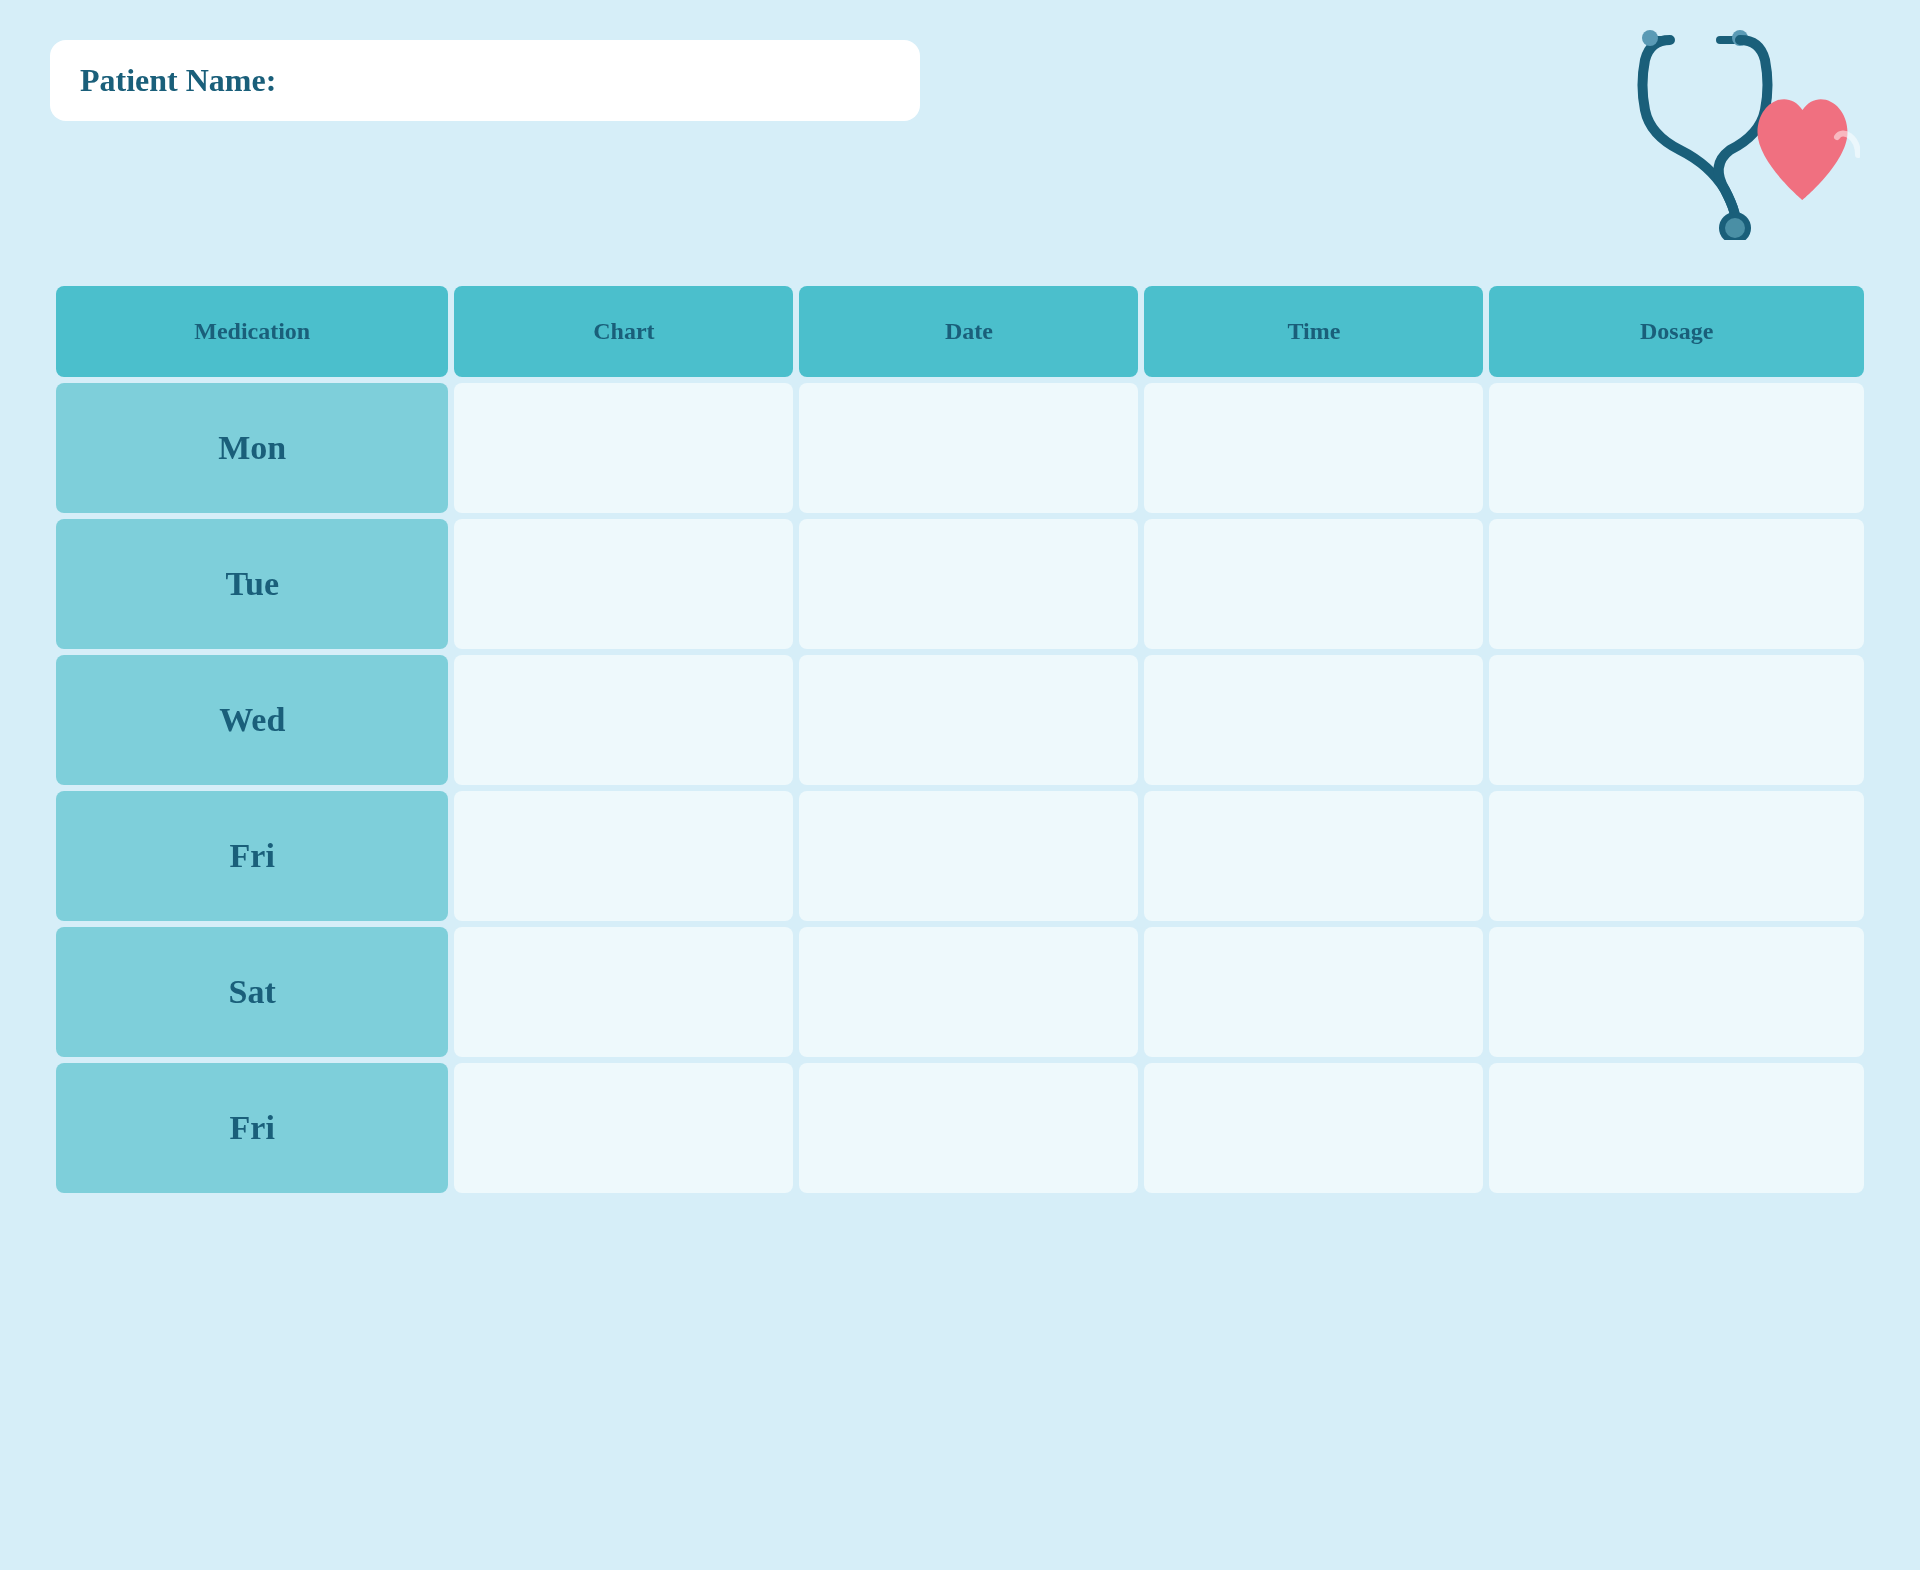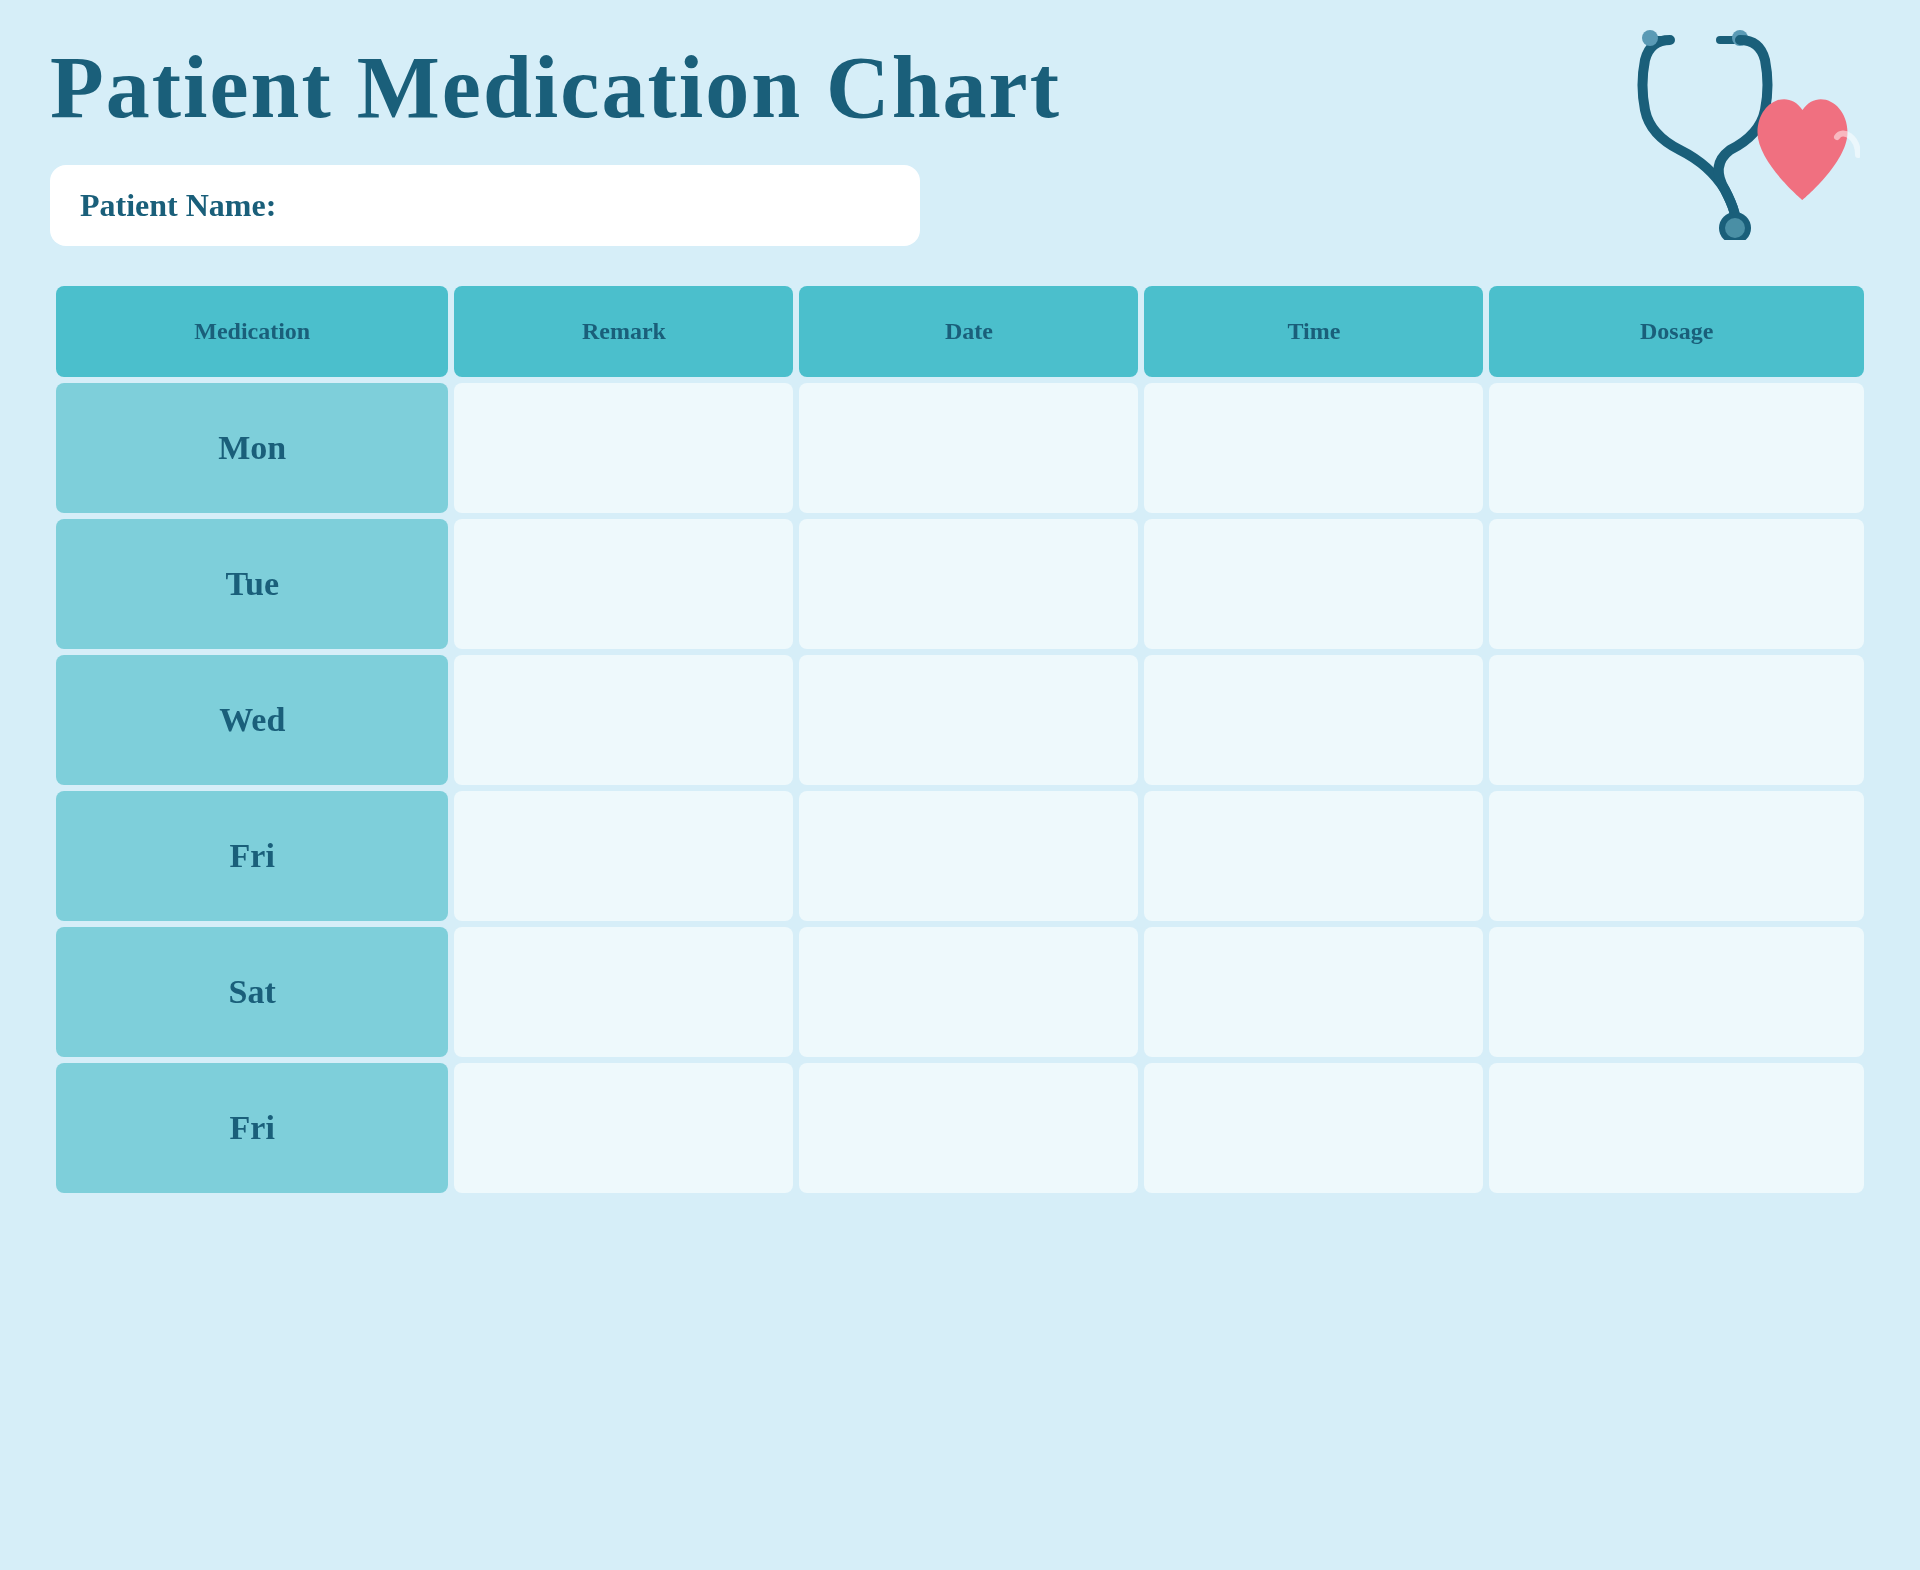--- a/index.html
+++ b/index.html
@@ -125,21 +125,20 @@
     .col-remark {
       width: 21%;
     }
   </style>
 </head>
 <body>
 
 <div class="page-container">
   <div class="header-section">
     <div class="title-area">
-      <h1 class="page-title">Patient Medication Chart</h1>
       <div class="patient-name-bar">
         <span class="patient-name-label">Patient Name:</span>
       </div>
     </div>
 
     <div class="illustration">
       <svg width="270" height="210" viewBox="0 0 270 210" xmlns="http://www.w3.org/2000/svg">
 
         <path d="M 80 10 Q 60 10 55 30 Q 50 55 55 80 Q 60 105 90 120 Q 120 135 135 160 Q 148 185 145 195" fill="none" stroke="#1a5f7a" stroke-width="10" stroke-linecap="round"></path>
 
@@ -161,21 +160,21 @@
     </div>
   </div>
 
   <table class="medication-table">
     <thead>
       <tr>
         <th class="col-medication">
           <span>Medication</span>
         </th>
         <th class="col-dosage">
-          <span>Remark</span>
+          <span>Chart</span>
         </th>
         <th class="col-date">
           <span>Date</span>
         </th>
         <th class="col-time">
           <span>Time</span>
         </th>
         <th class="col-remark">
           <span>Dosage</span>
         </th>

